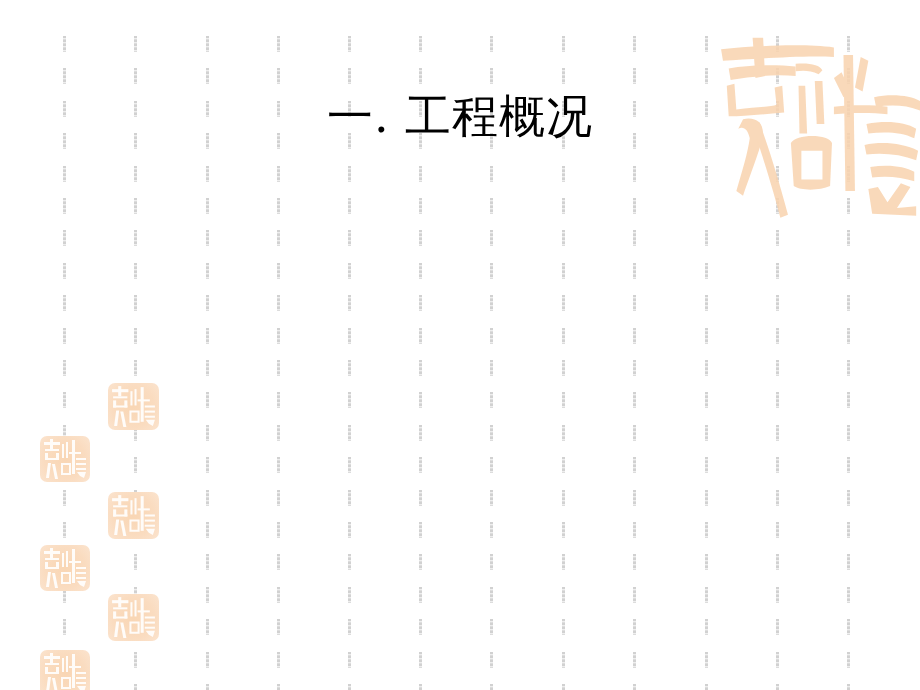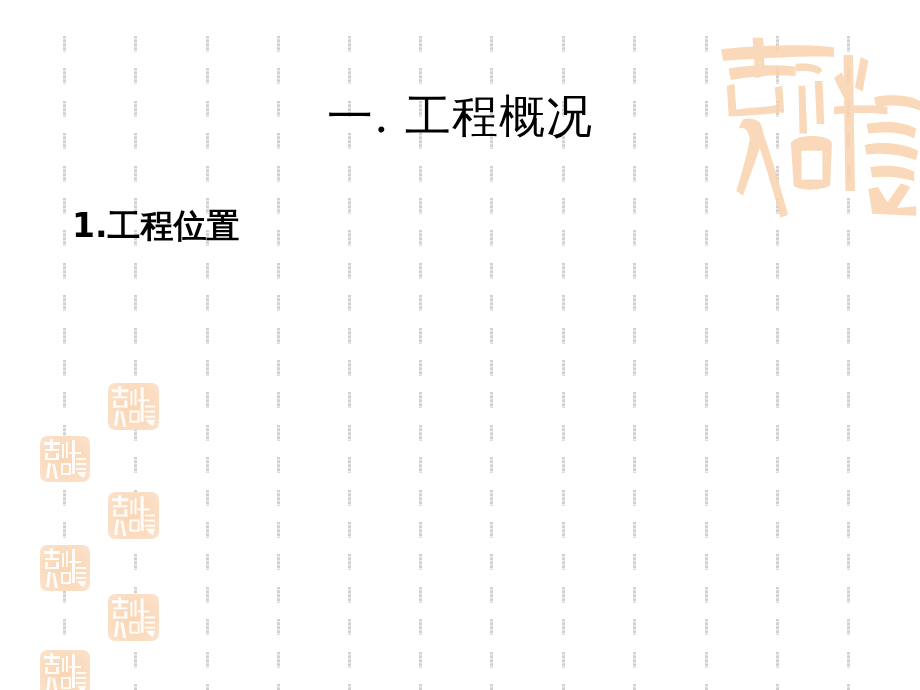--- a/index.html
+++ b/index.html
@@ -465,14 +465,13 @@
           <rect x="29" y="16" width="12" height="2"></rect>
           <rect x="36" y="22" width="10" height="2"></rect>
           <rect x="36" y="27" width="10" height="2"></rect>
           <rect x="36" y="32" width="10" height="2"></rect>
           <path d="M37 36 L46 36 L44 42 L40 40 Z"></path>
         </g>
       </svg>
     </div>
 
   <div class="title">一. 工程概况</div>
-  <div class="subtitle">1.工程位置</div>
 </div>
 
 </body></html>

